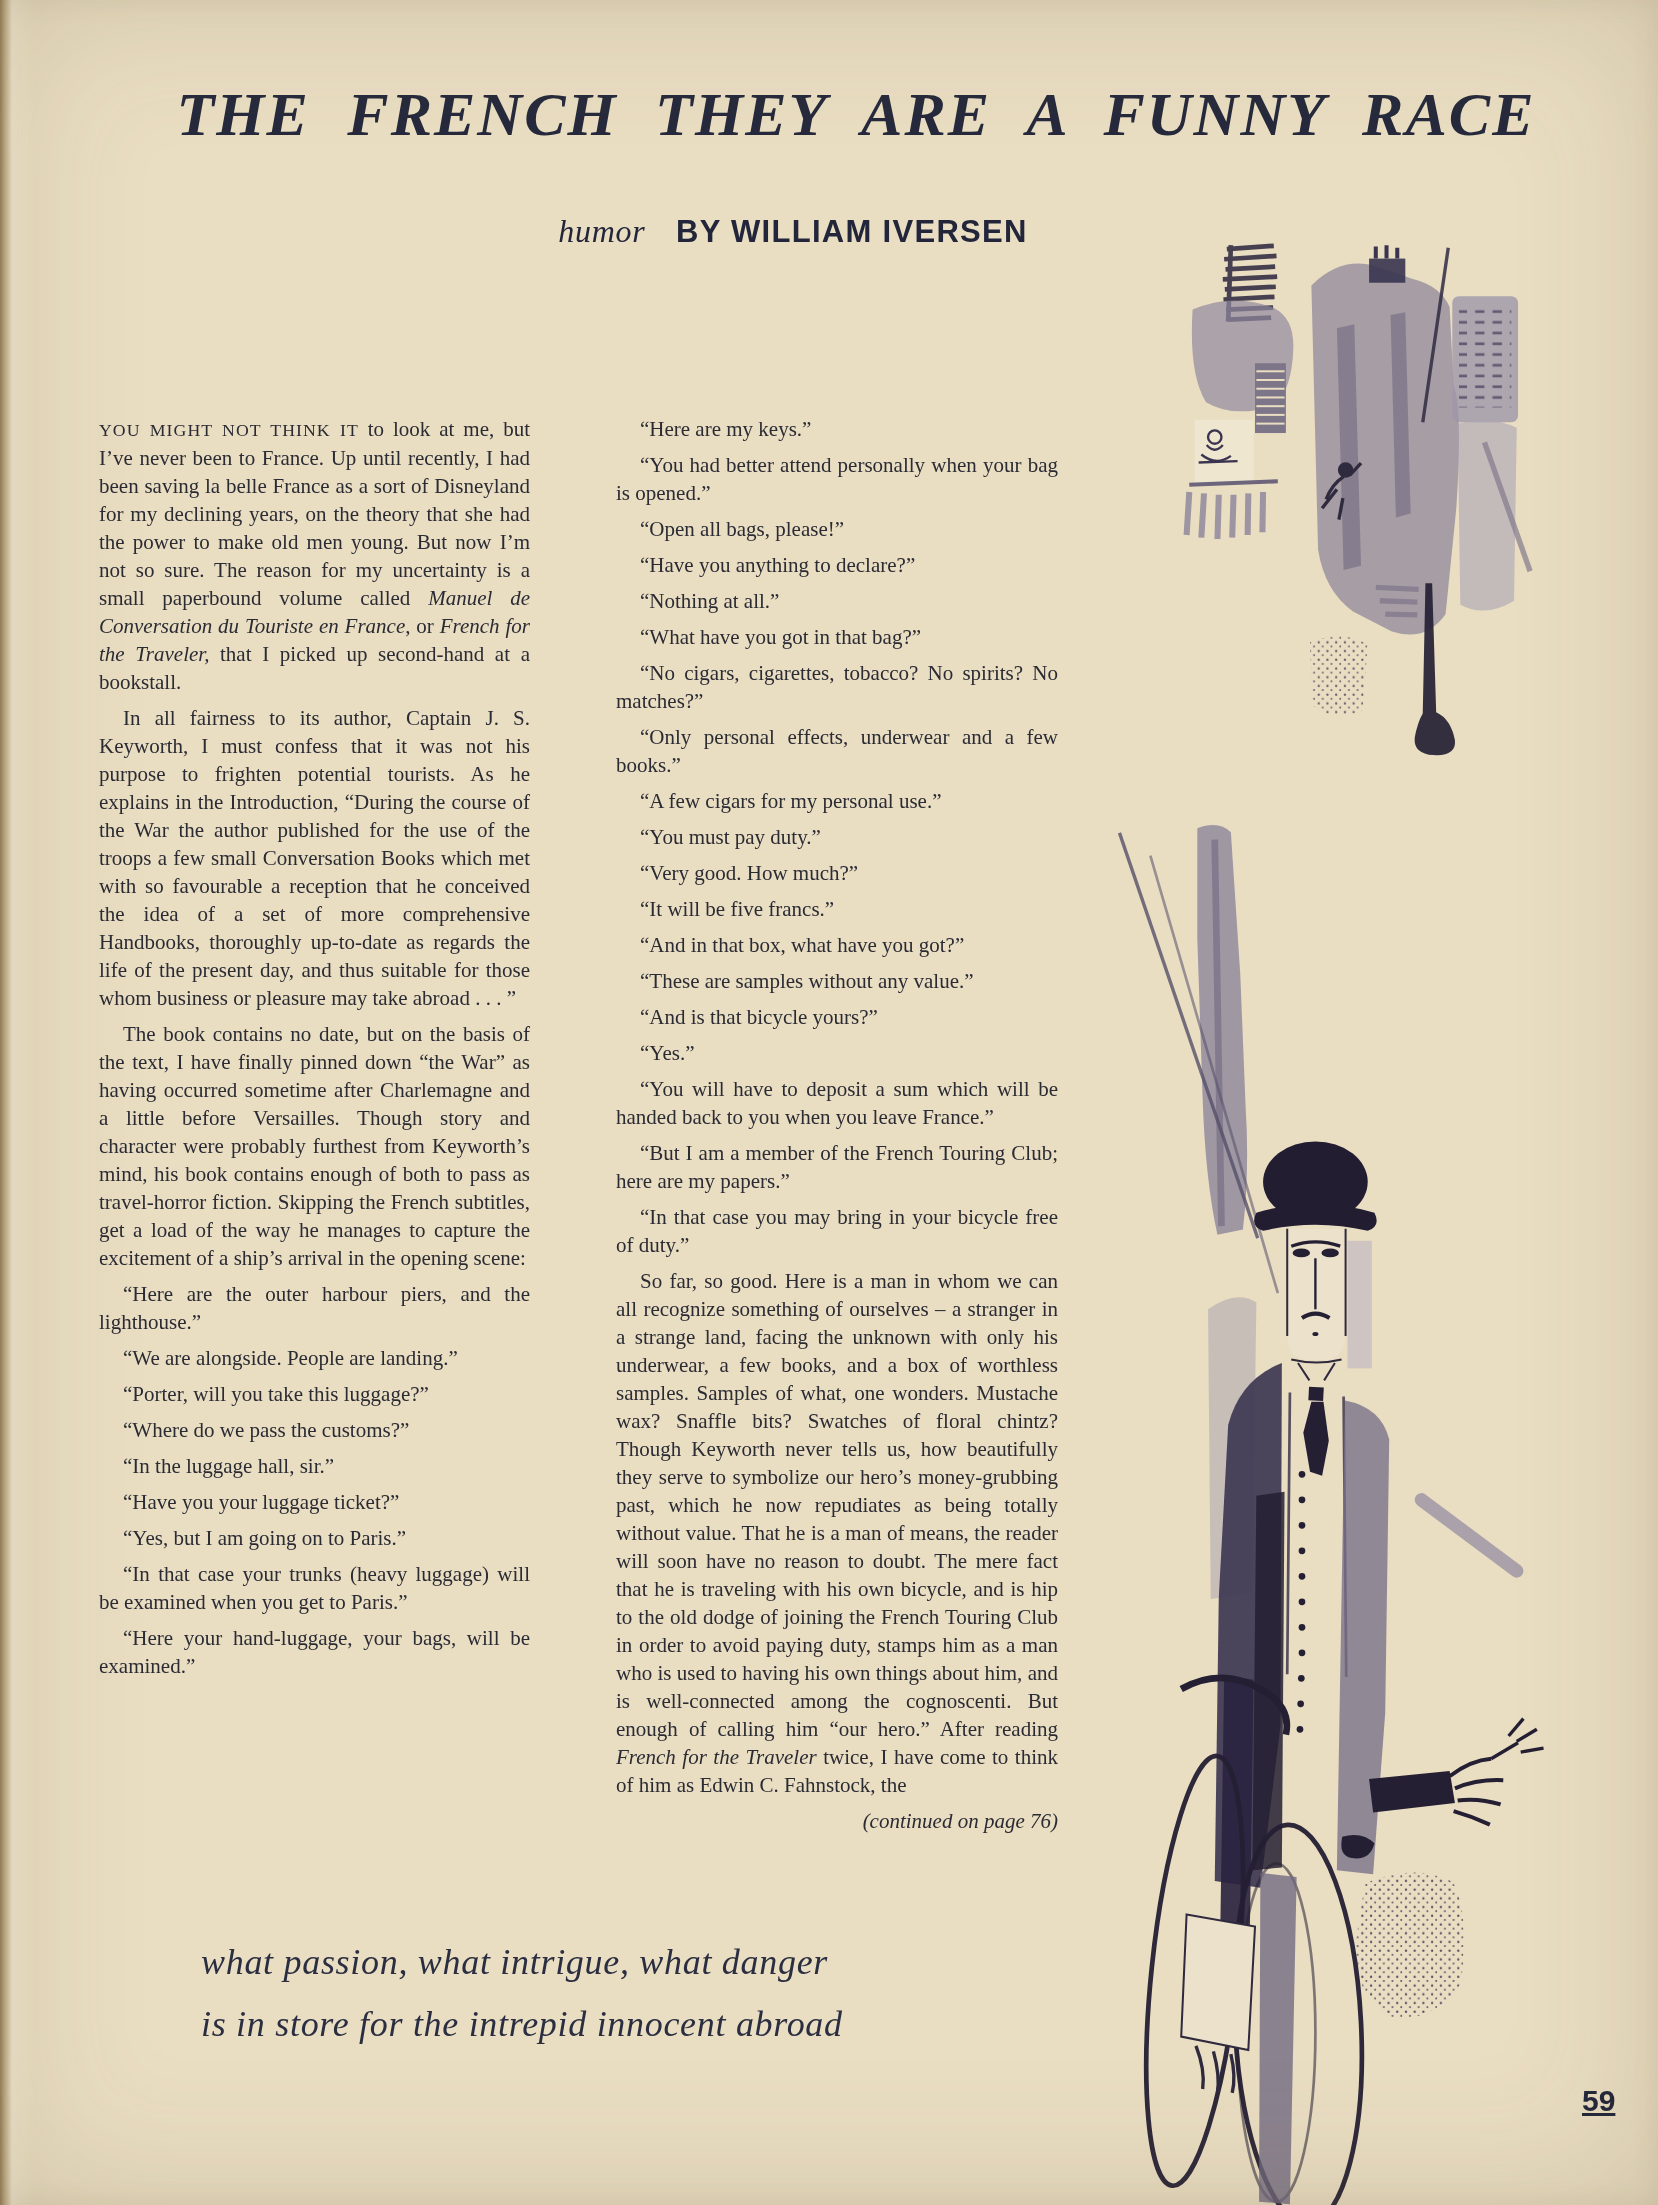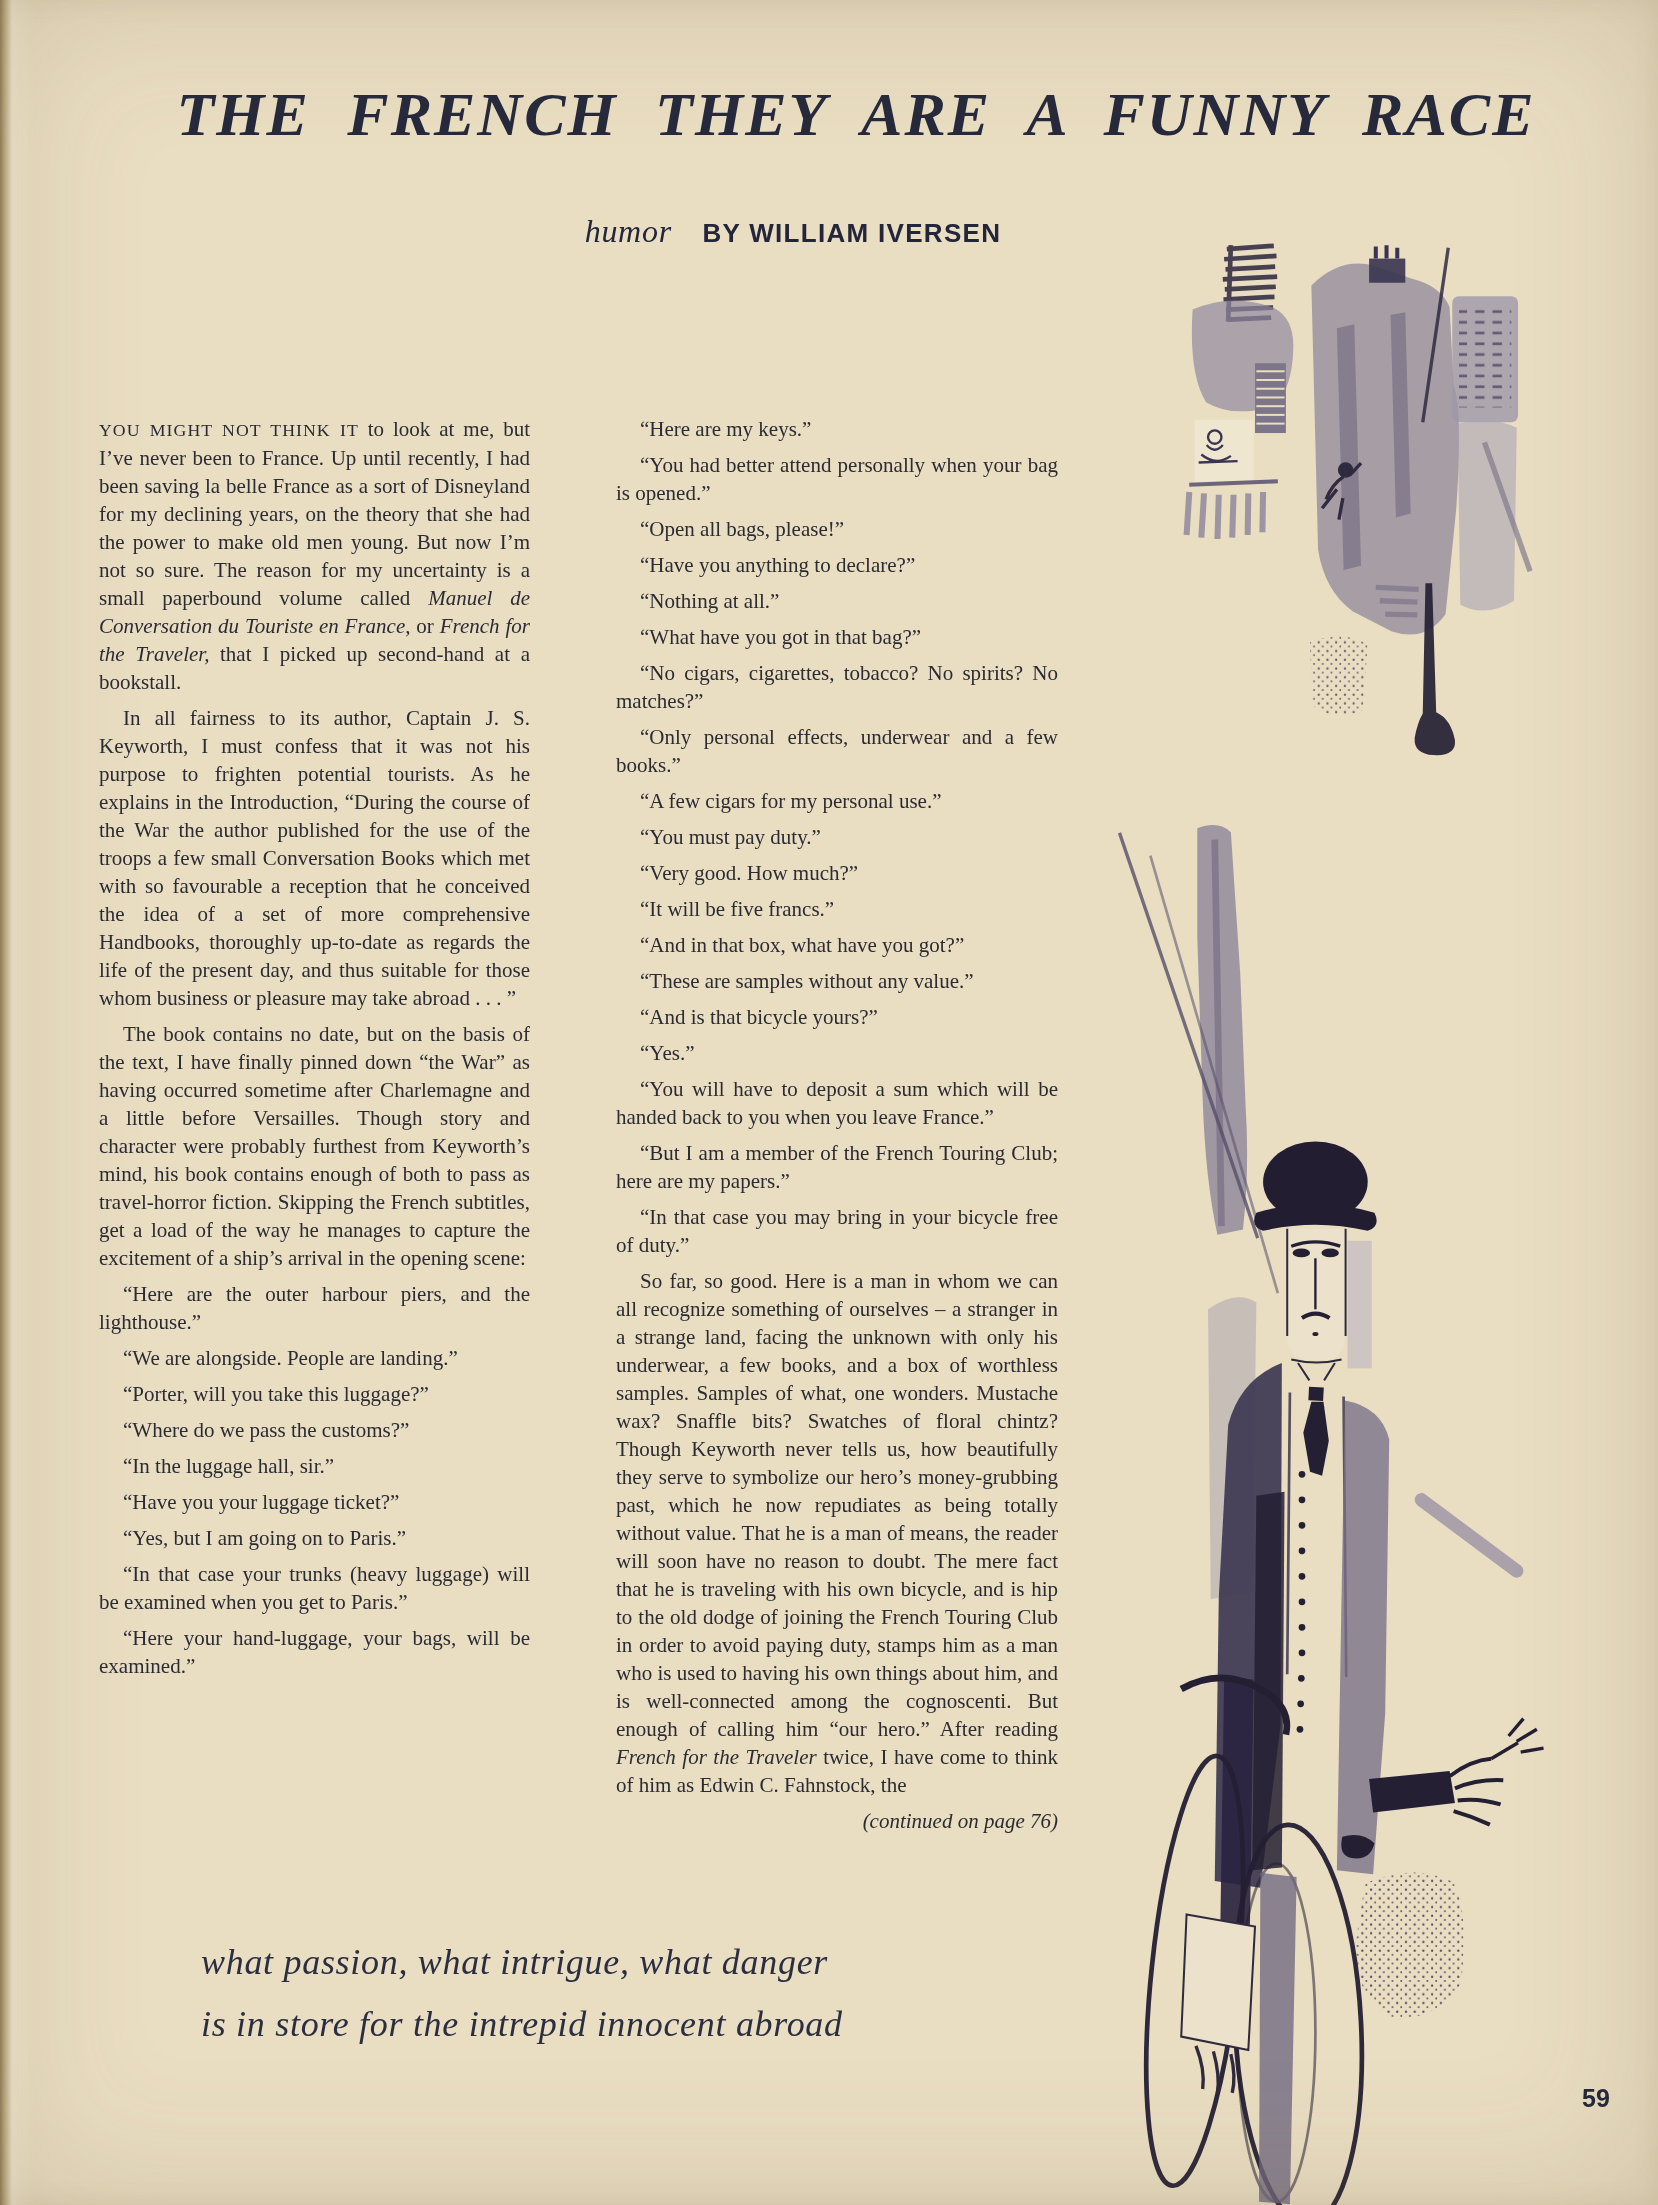--- a/index.html
+++ b/index.html
@@ -23,41 +23,41 @@
     text-align:center; transform:translateX(27px);
     font-style:italic; font-weight:bold; font-size:62px;
     letter-spacing:2px; word-spacing:0.32em; color:#262a3c;
   }
   .byline {
     position:absolute; top:213px; left:0; width:1658px;
     text-align:center; transform:translateX(-36px);
     color:#23263a; white-space:nowrap;
   }
   .kicker { font-style:italic; font-size:32px; margin-right:28px; letter-spacing:0.7px; }
-  .author { font-family:"Liberation Sans","DejaVu Sans",sans-serif; font-weight:700; font-size:26px; letter-spacing:1.3px;text-align:right; }
+  .author { font-family:"Liberation Sans","DejaVu Sans",sans-serif; font-weight:700; font-size:31px; letter-spacing:1.3px;text-align:right; }
   .col {
     position:absolute; top:407px; font-size:21px; line-height:28px;
     text-align:justify; color:#2b2b34;
   }
   .col1 { left:91px; width:447px; }
   .col2 { left:608px; width:458px; }
   p.body-para { margin:8px; text-indent:24px; }
   p.no-indent { text-indent:0; }
   p.align-right { text-align:right; text-indent:0; }
   .it { font-style:italic; }
   .sc { font-size:0.845em; letter-spacing:0.06em; }
   .caption {
     position:absolute; left:201px; width:939px; top:1931px;
     font-style:italic; font-size:36px; line-height:62px;
     color:#2a2e40; letter-spacing:0.7px;
   }
   .pageno {
     position:absolute; left:1582px; top:2084px;
     font-family:"Liberation Sans","DejaVu Sans",sans-serif;
-    font-weight:700; font-size:25px; color:#22263a;
+    font-weight:700; font-size:30px; color:#22263a;text-decoration:underline;
   }
   .illustration { position:absolute; left:1055px; top:221px; }
 </style>
 </head>
 <body>
 
 <div class="page">
   <div class="edge"></div>
 
   <h1 class="title">THE FRENCH THEY ARE A FUNNY RACE</h1>

